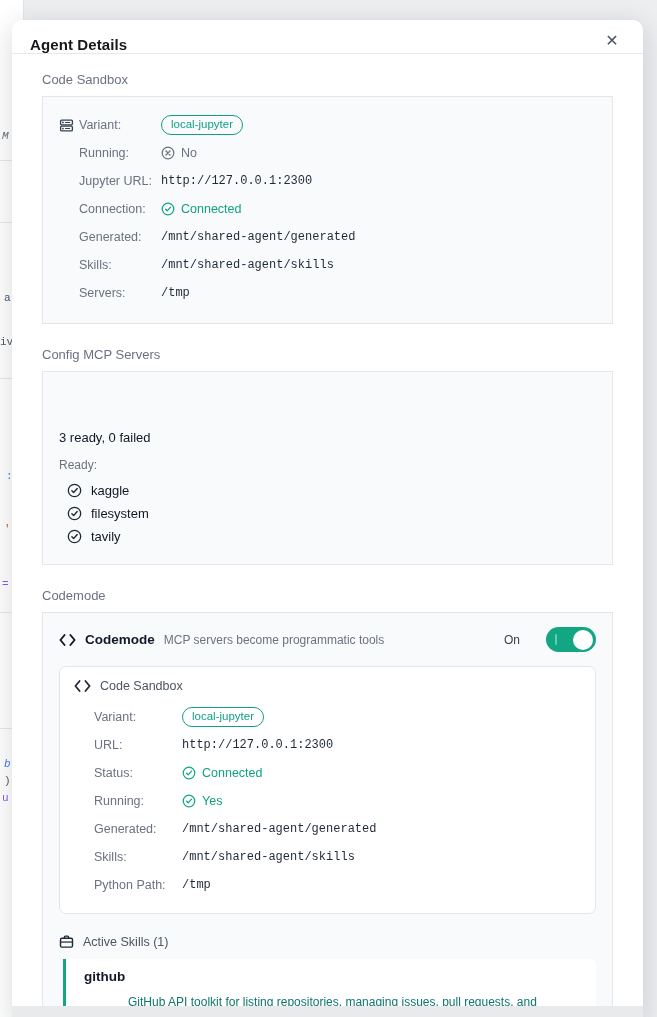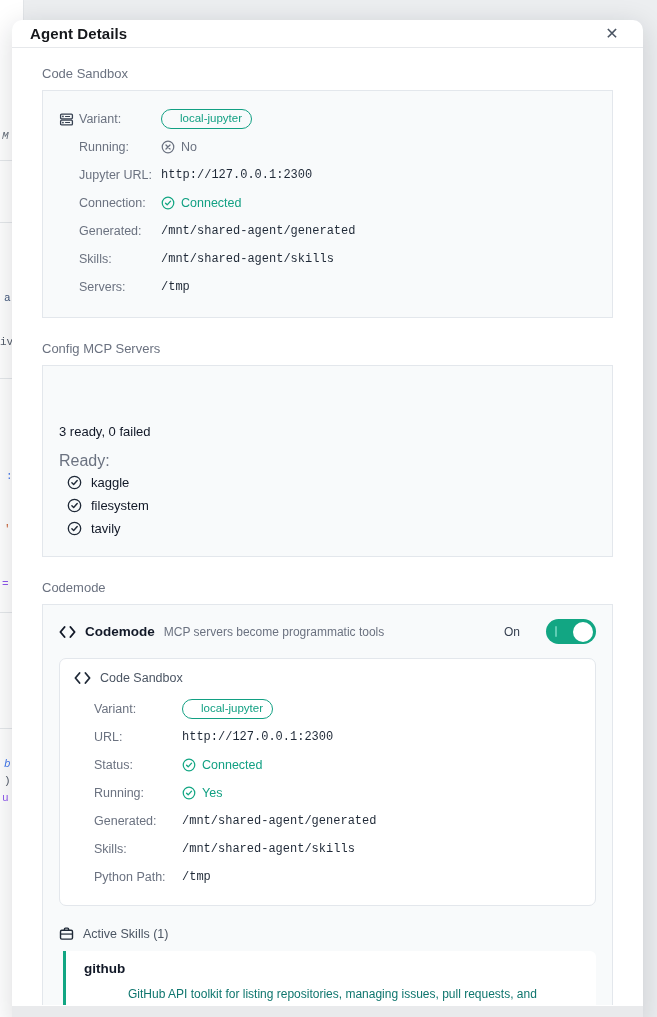--- a/index.html
+++ b/index.html
@@ -39,22 +39,22 @@
   .modal {
     position: absolute;
     left: 12px; top: 20px;
     width: 631px; height: 1002px;
     background: #ffffff;
     border-radius: 10px 10px 0 0;
     box-shadow: 0 6px 28px rgba(16,24,40,.16);
     overflow: hidden;
   }
   .modal-header {
-    height: 28px;
-    display: flex; align-items: center;
+    height: 34px;
+    display: flex; align-items: flex-end;
     justify-content: space-between;
     padding: 0 18px 0 18px;
     border-bottom: 1px solid #e6e8eb;
   }
   .modal-title {
     font-size: 15px; font-weight: bold; color: #16181c;
     letter-spacing: .1px;
   }
   .close-btn {
     width: 26px; height: 26px;
@@ -105,39 +105,39 @@
     width: 20px; flex: none;
     display: flex; align-items: center;
   }
 
   .chip {
     display: inline-block;
     border: 1px solid #12a083;
     color: #12a083;
     border-radius: 11px;
     font-size: 11.5px;
-    padding: 2px 9px 3px 18px;
+    padding: 2px 9px 3px 9px;
     line-height: 1.1;
     background: transparent;
   }
 
   .status-ok { color: #12a083; font-size: 12.5px; }
   .status-no { color: #6b7280; font-size: 12.5px; }
 
   svg { display: block; }
 
   
   .mcp-summary {
     font-size: 13px; color: #111827;
     margin-bottom: 13px;
     margin-top: 44px;
   }
   .mcp-ready-label {
-    font-size: 16px; color: #6b7280;
-    margin-bottom: 1px;
+    font-size: 12px; color: #6b7280;
+    margin-bottom: 7px;
   }
   .mcp-item {
     display: flex; align-items: center; gap: 9px;
     font-size: 13px; color: #111827;
     padding: 4px 0 4px 8px;
   }
 
   
   .codemode-head {
     display: flex; align-items: center;

